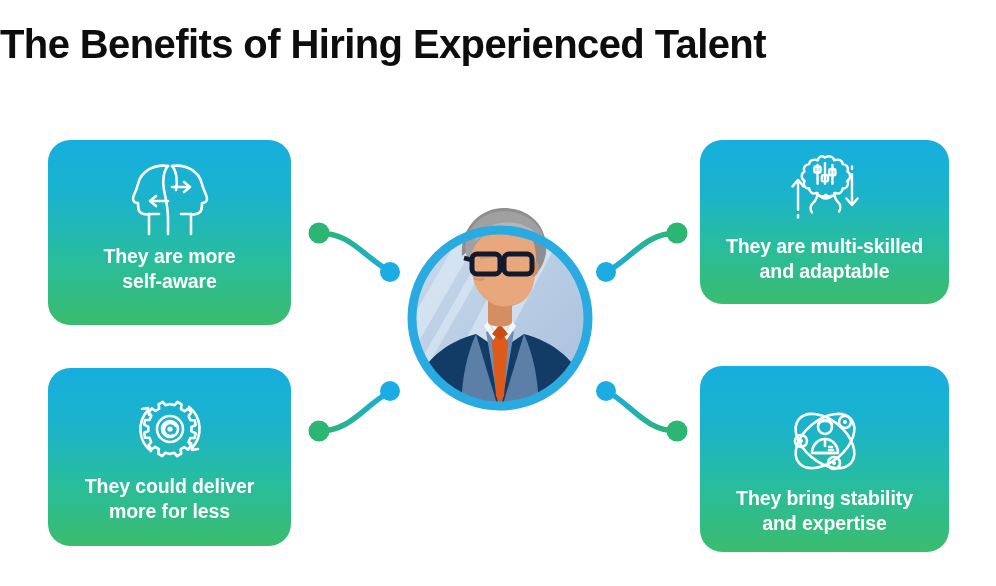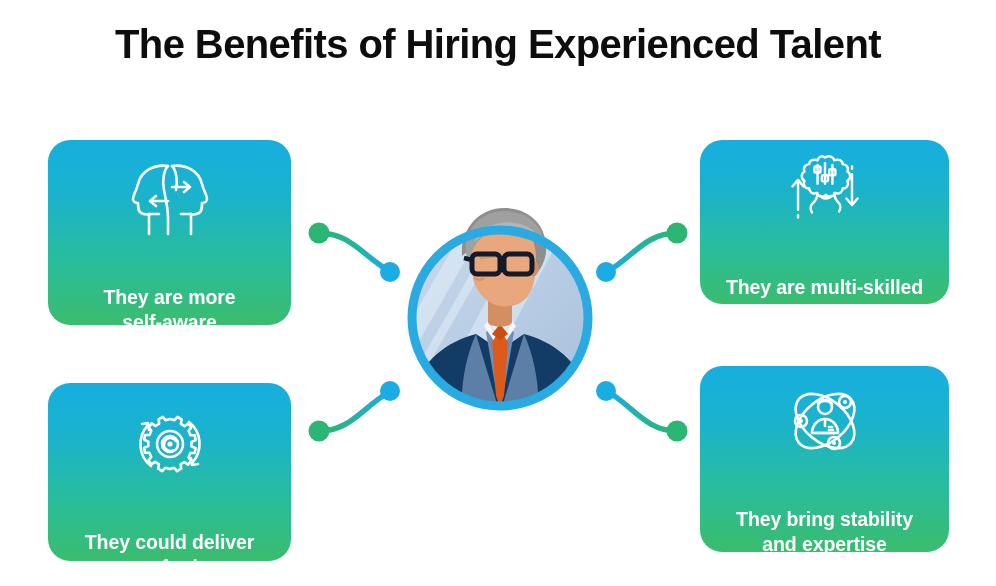--- a/index.html
+++ b/index.html
@@ -11,40 +11,39 @@
     position:relative;
   }
 
   #stage { position:relative; width:996px; height:586px; background:#fff; }
 
   
   .page-title{
     position:absolute;
     left:0; top:22px;
     width:996px;
-    text-align:center;
+    text-align:left;
     font-family:"Liberation Sans", sans-serif;
     font-weight:bold;
     font-size:40px;
     letter-spacing:-0.6px;
     color:#0d0d0d;
     white-space:nowrap;
   }
 
   
   .card{
     position:absolute;
     border-radius:22px;
     background:linear-gradient(to bottom,#17AEDF 0%,#1BB3CB 32%,#28BD9E 64%,#3BBC6E 100%);
     display:flex;
     flex-direction:column;
     align-items:center;
     justify-content:flex-start;
     overflow:hidden;
-    gap:41px;
   }
   .card-icon{
     margin-top:16px;
     width:92px;
     height:86px;
     display:flex;
     align-items:center;
     justify-content:center;
     flex:0 0 auto;
   }
@@ -55,21 +54,21 @@
     text-align:center;
     color:#ffffff;
     font-weight:bold;
     font-size:19.5px;
     line-height:25px;
     letter-spacing:-0.1px;
     white-space:pre-line;
   }
 
   #card-tl{ left:48px;  top:140px; width:243px; height:185px; }
-  #card-bl{ left:48px;  top:383px; width:243px; height:178px; }
+  #card-bl{ left:48px;  top:368px; width:243px; height:178px; }
   #card-tr{ left:700px; top:140px; width:249px; height:164px; }
   #card-br{ left:700px; top:366px; width:249px; height:186px;justify-content:center; }
 
   #card-tr .card-icon{ margin-top:12px; height:80px; }
   #card-br .card-icon{ margin-top:16px; height:86px; }
   #card-bl .card-icon{ margin-top:18px; }
 
   
   .connector{ position:absolute; overflow:visible; }
   #conn-tl{ left:300px; top:215px; width:110px; height:70px; }

